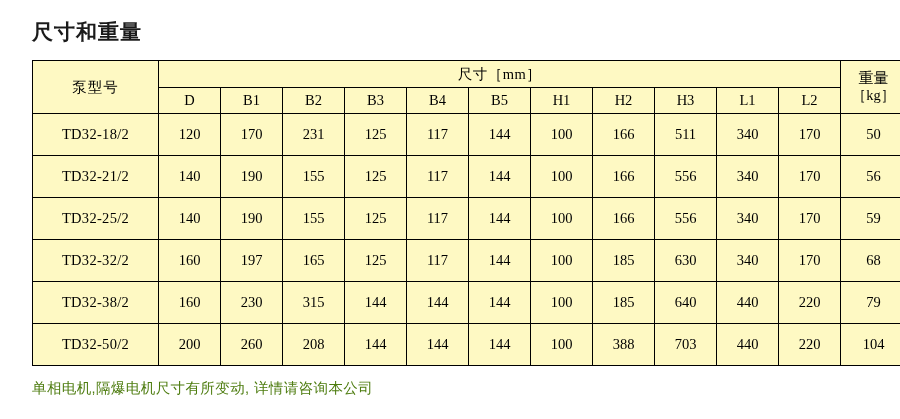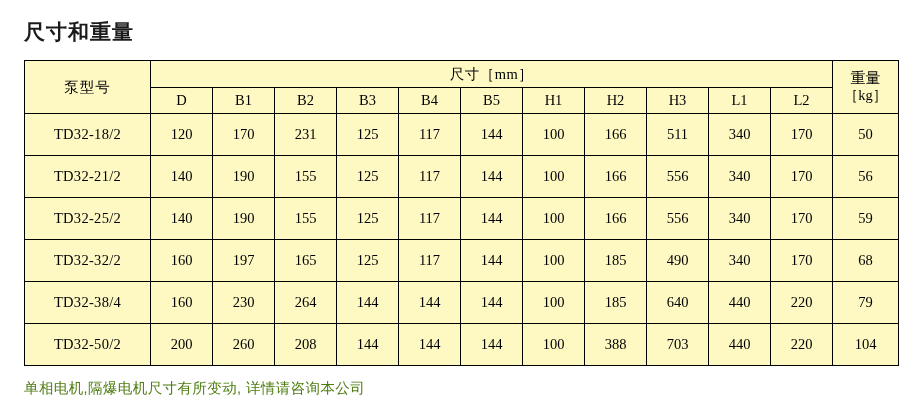--- a/index.html
+++ b/index.html
@@ -12,21 +12,21 @@
     background: #ffffff;
     font-family: "Liberation Serif", serif;
     color: #000000;
     overflow: hidden;
   }
   .page {
     position: relative;
     width: 900px;
     height: 402px;
     box-sizing: border-box;
-    padding: 0 24px;
+    padding: 0 32px;
   }
   .doc-title {
     font-family: "Liberation Sans", sans-serif;
     font-weight: bold;
     font-size: 21px;
     letter-spacing: 1px;
     margin: 0;
     padding-top: 18px;
     padding-bottom: 14px;
     color: #1a1a1a;
@@ -192,30 +192,30 @@
       <tr>
         <td class="model-cell">TD32-32/2</td>
         <td>160</td>
         <td>197</td>
         <td>165</td>
         <td>125</td>
         <td>117</td>
         <td>144</td>
         <td>100</td>
         <td>185</td>
-        <td>490</td>
+        <td>630</td>
         <td>340</td>
         <td>170</td>
         <td>68</td>
       </tr>
       <tr>
-        <td class="model-cell">TD32-38/4</td>
+        <td class="model-cell">TD32-38/2</td>
         <td>160</td>
         <td>230</td>
-        <td>264</td>
+        <td>315</td>
         <td>144</td>
         <td>144</td>
         <td>144</td>
         <td>100</td>
         <td>185</td>
         <td>640</td>
         <td>440</td>
         <td>220</td>
         <td>79</td>
       </tr>

